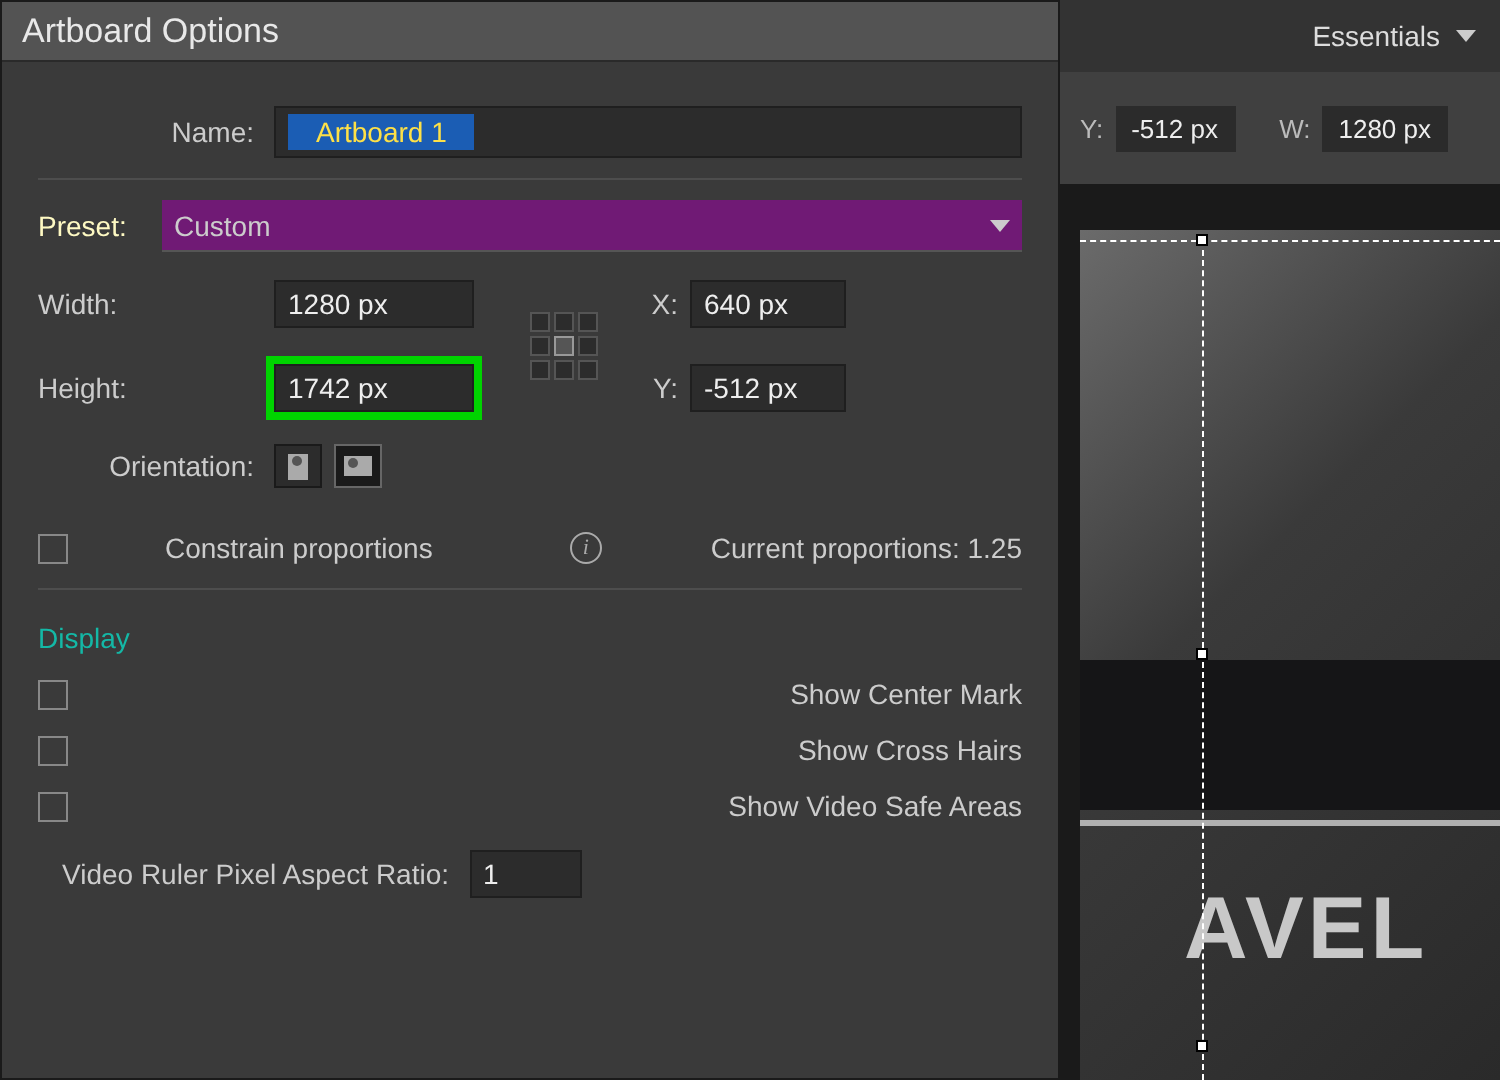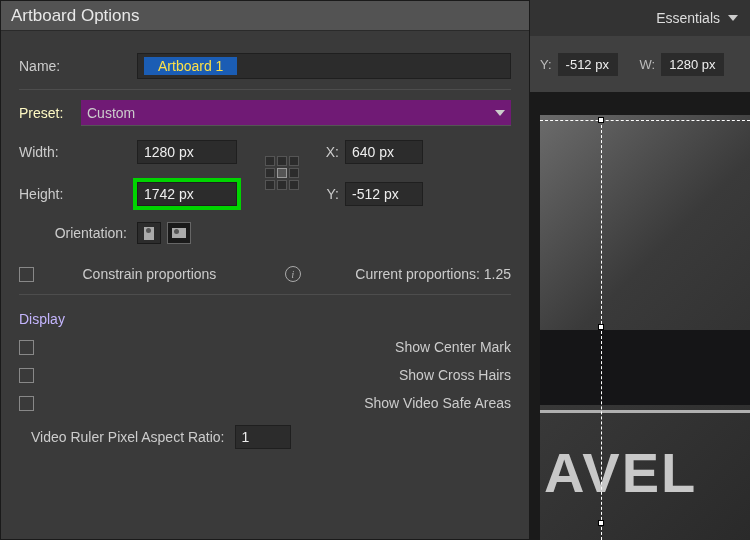--- a/index.html
+++ b/index.html
@@ -26,22 +26,22 @@
   border-top: 1.5px dashed #fff;
 }
 .bg-handle {
   position: absolute;
   width: 6px; height: 6px;
   background: #fff;
   border: 1px solid #000;
 }
 .bg-text {
   position: absolute;
-  left: 544px; top: 440px;
-  font-size: 56px; font-weight: 700;
+  left: 592px; top: 440px;
+  font-size: 44px; font-weight: 700;
   color: #c8c8c8;
   letter-spacing: 2px;
   font-family: Arial, sans-serif;
 }
 .bg-line {
   position: absolute;
   left: 540px; top: 410px;
   width: 210px; height: 3px;
   background: #b0b0b0;
 }
@@ -99,20 +99,21 @@
   align-items: center;
   padding: 0 10px;
   color: #e8e8e8;
   font-size: 17px;
   border-bottom: 1px solid #2a2a2a;
 }
 .dlg-body { padding: 12px 18px 12px 18px; }
 .row { display: flex; align-items: center; margin: 10px 0; }
 .label-r {
   width: 118px;
+  text-align: right;
   padding-right: 10px;
   color: #ccc;
 }
 .name-input {
   flex: 1;
   height: 26px;
   background: #2c2c2c;
   border: 1px solid #1f1f1f;
   padding: 0 6px;
   display: flex;
@@ -209,21 +210,21 @@
   align-items: center;
   justify-content: center;
   font-size: 11px;
   color: #aaa;
   font-style: italic;
   font-family: Georgia, serif;
   margin-left: 20px;
   margin-right: 6px;
 }
 .section-h {
-  color: #c4b5fd;
+  color: #14b8a6;
   margin: 16px 0 8px 0;
 }
 .chevron-down {
   width: 0; height: 0;
   border-left: 5px solid transparent;
   border-right: 5px solid transparent;
   border-top: 6px solid #ccc;
 }
 .preset-label {
   width: 62px;

